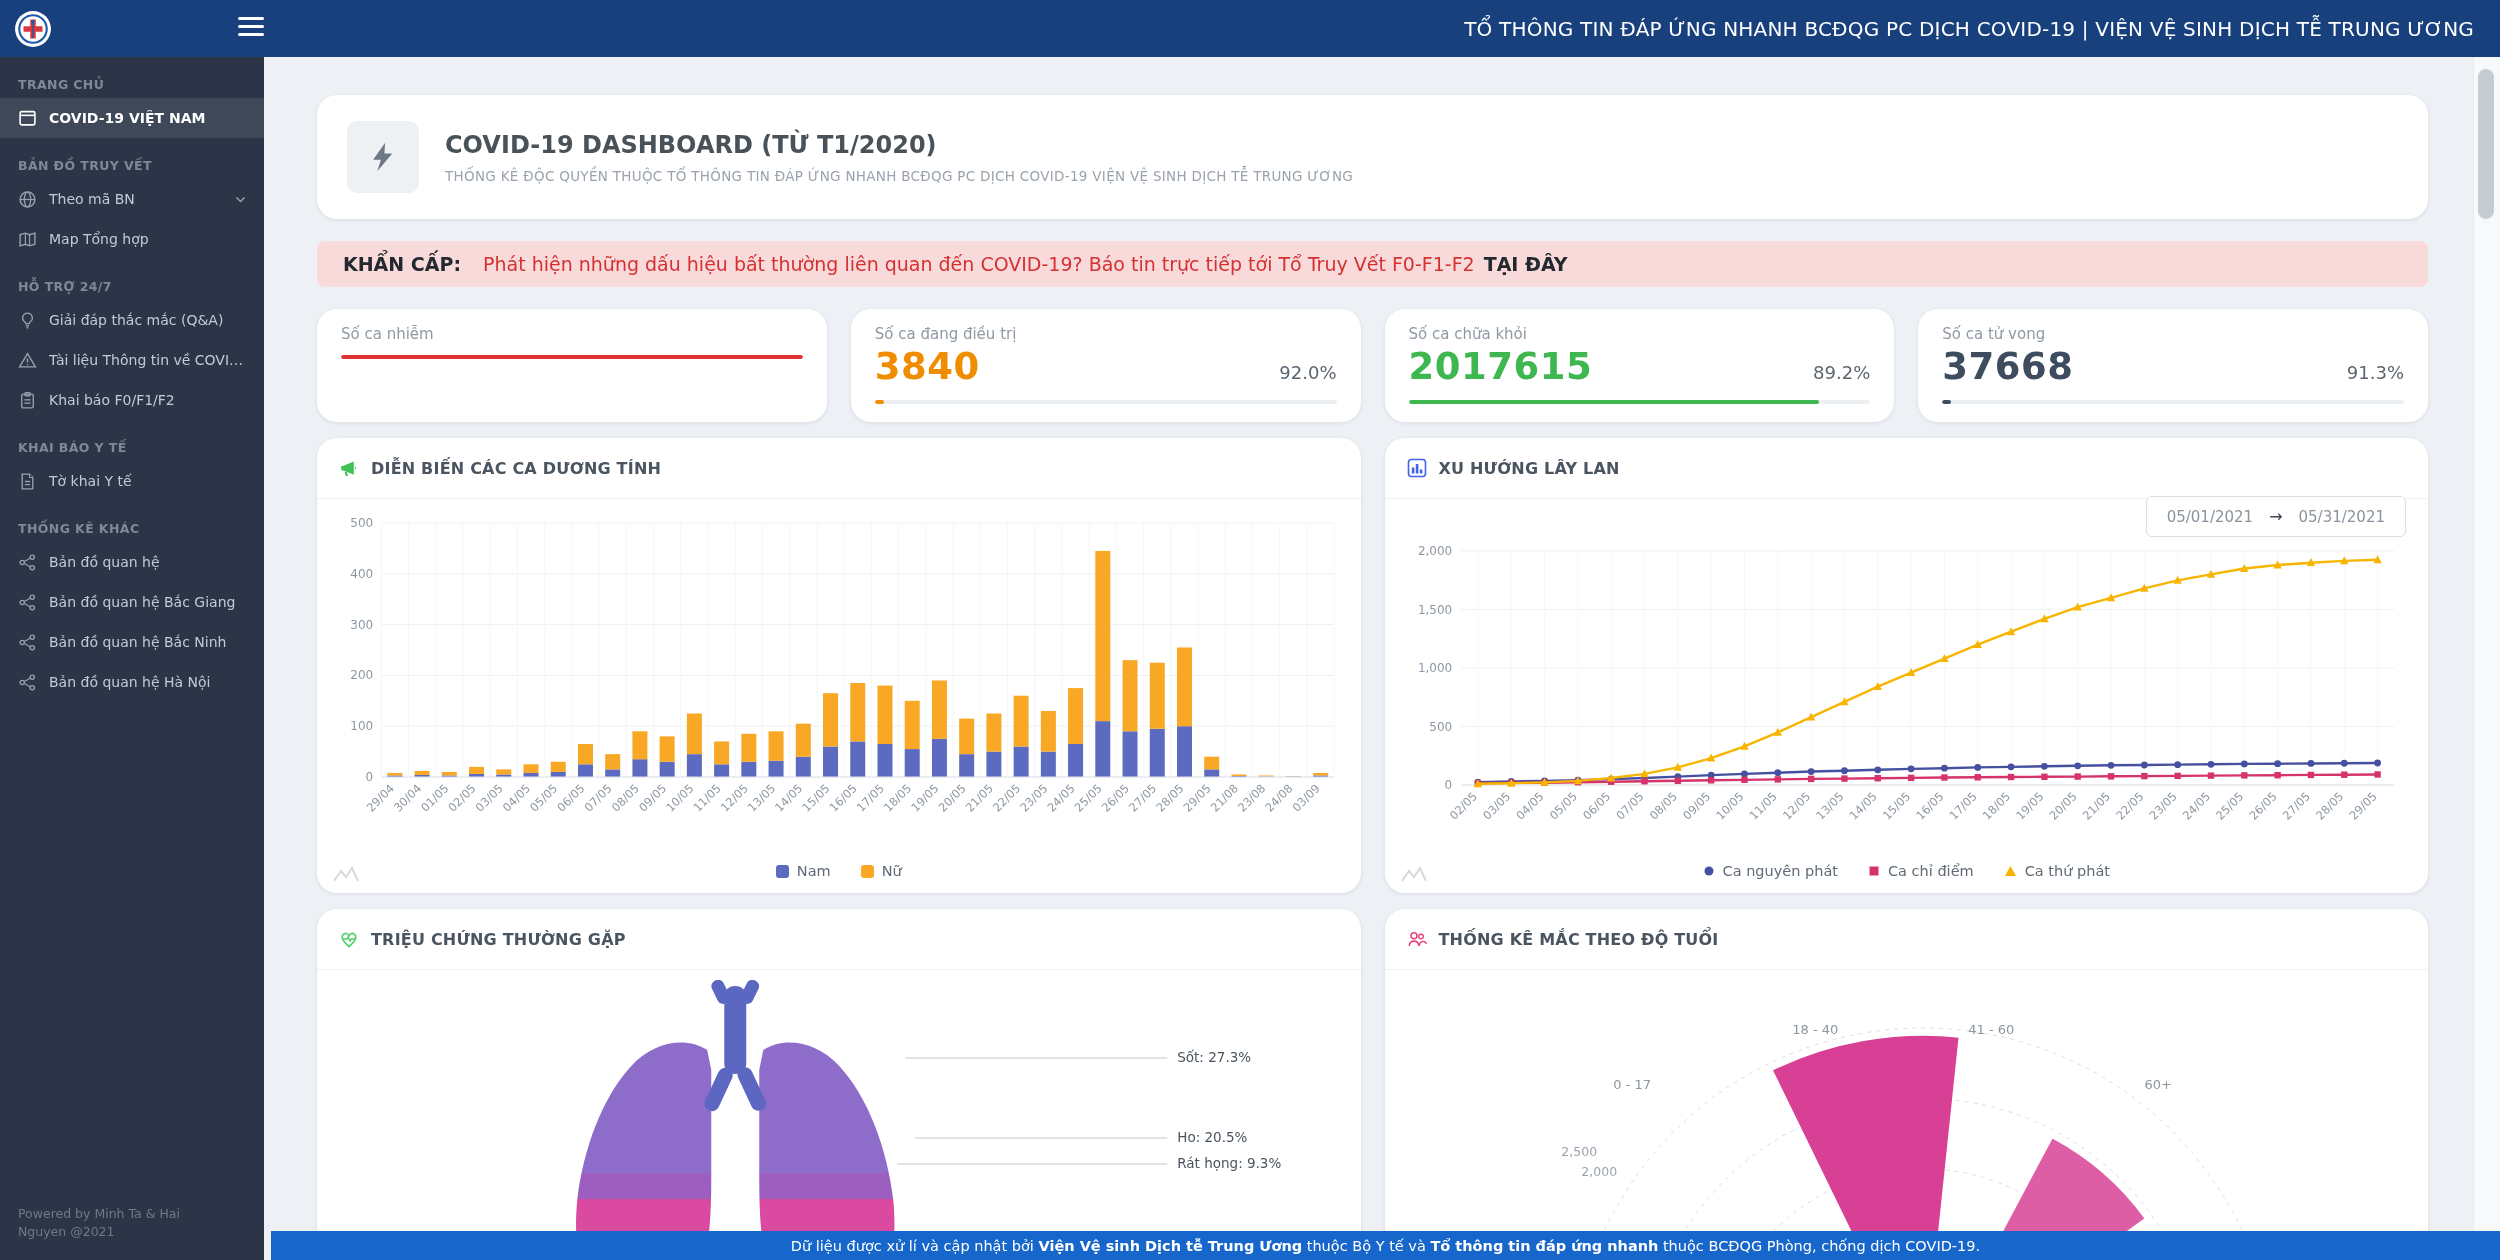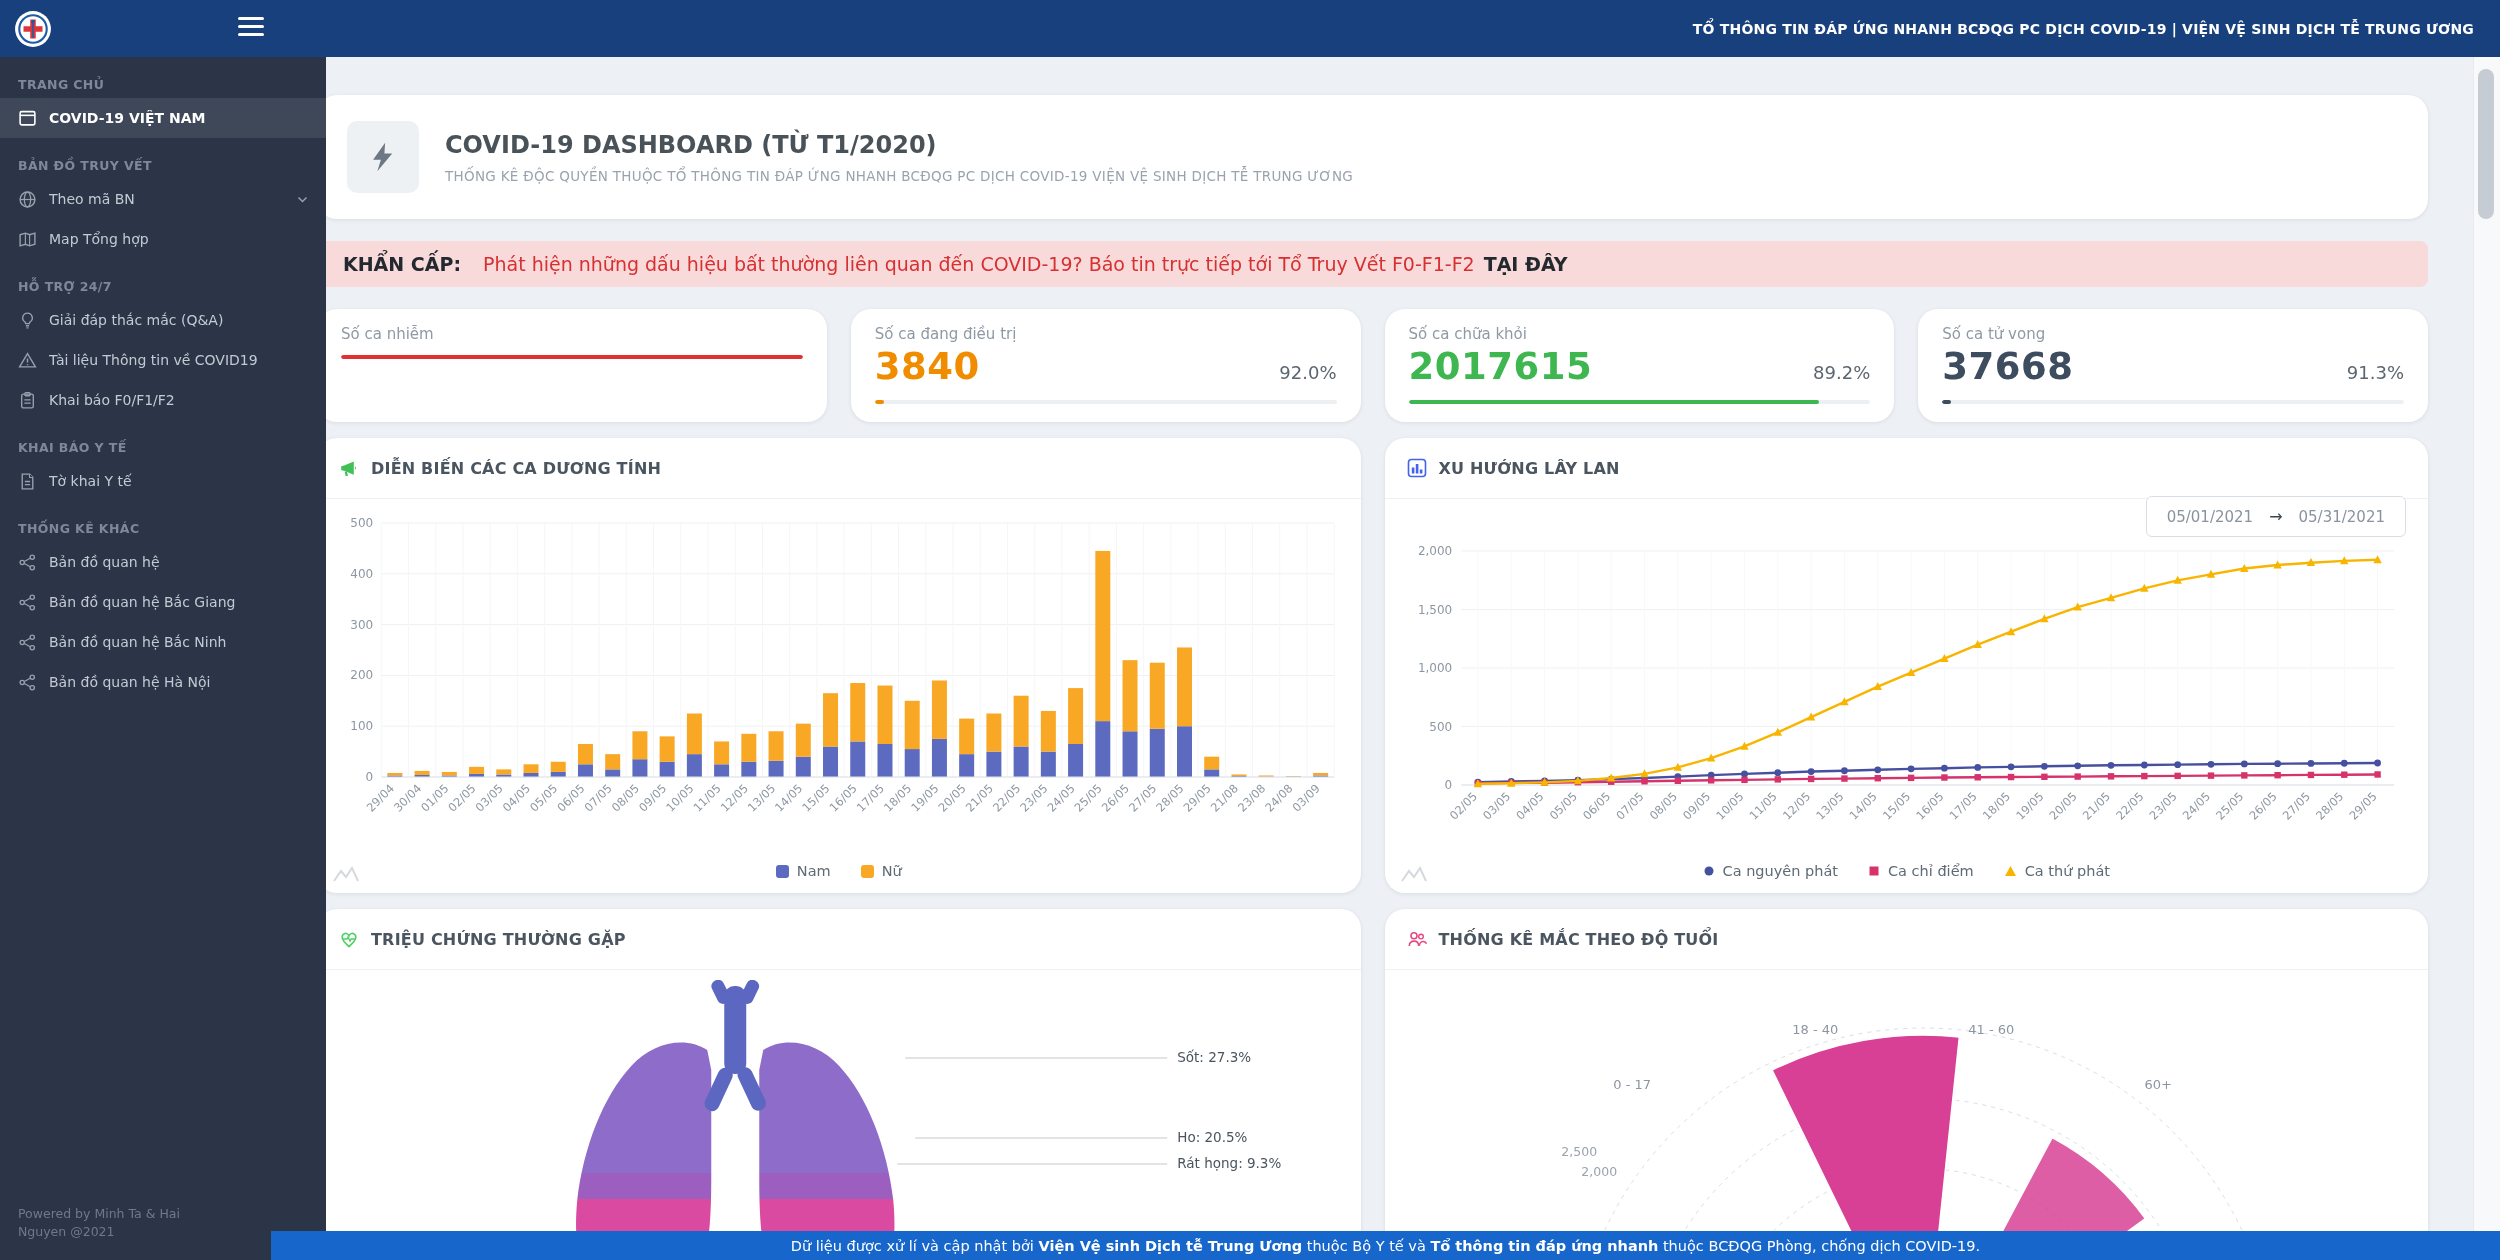--- a/index.html
+++ b/index.html
@@ -6,24 +6,24 @@
     background:#edf0f4;font-family:"DejaVu Sans","Liberation Sans",sans-serif;}
   .app{position:relative;width:2500px;height:1260px;}
 
   
   .topbar{position:absolute;top:0;left:0;right:0;height:57px;background:#18407c;
     display:flex;align-items:center;z-index:40;}
   .logo{margin-left:14px;width:38px;height:38px;flex:0 0 auto;}
   .hamburger{position:absolute;left:238px;top:17px;width:26px;height:22px;border:none;
     background:transparent;cursor:pointer;padding:0;}
   .hamburger span{display:block;width:26px;height:3px;background:#fff;border-radius:2px;margin:0 0 5px;}
-  .brand{margin-left:auto;padding-right:26px;color:#fff;font-weight:bold;font-size:14px;letter-spacing:.2px;}
+  .brand{margin-left:auto;padding-right:26px;color:#fff;font-weight:normal;font-size:20px;letter-spacing:.2px;}
 
   
-  .sidebar{position:absolute;top:57px;left:0;bottom:0;width:326px;background:#2b3547;z-index:30;overflow:hidden;}
+  .sidebar{position:absolute;top:57px;left:0;bottom:0;width:264px;background:#2b3547;z-index:30;overflow:hidden;}
   .nav-section{margin:20px 0 6px;padding:0 18px;font-size:12.5px;font-weight:bold;color:#76markdown;}
   .nav-section{color:#7e8899;letter-spacing:.4px;}
   .nav-item{display:flex;align-items:center;gap:12px;height:40px;padding:0 18px;color:#c3cad4;
     font-size:14px;cursor:pointer;}
   .nav-item.active{background:#3e4859;color:#fff;font-weight:bold;}
   .nav-ic{width:19px;height:19px;color:#97a1ad;flex:0 0 auto;display:flex;align-items:center;}
   .nav-item.active .nav-ic{color:#fff;}
   .nav-label{white-space:nowrap;overflow:hidden;text-overflow:ellipsis;}
   .chev{margin-left:auto;color:#97a1ad;display:flex;align-items:center;}
   .sidebar-footer{position:absolute;left:18px;bottom:18px;width:190px;font-size:12.5px;

